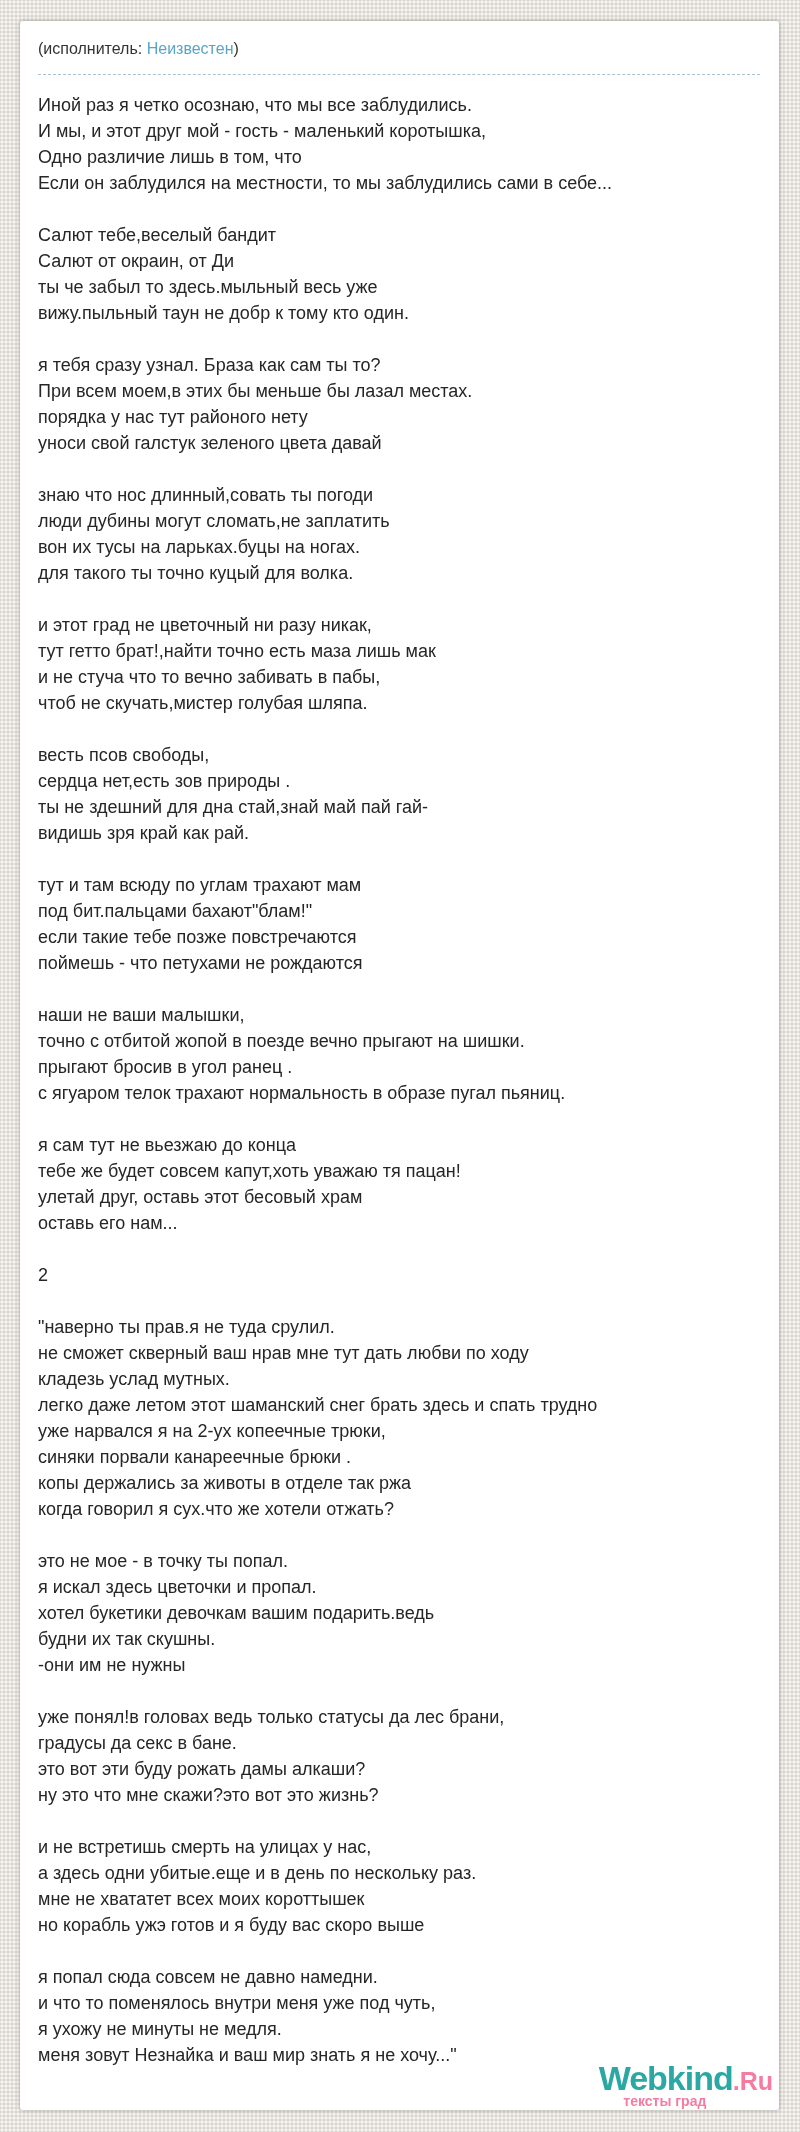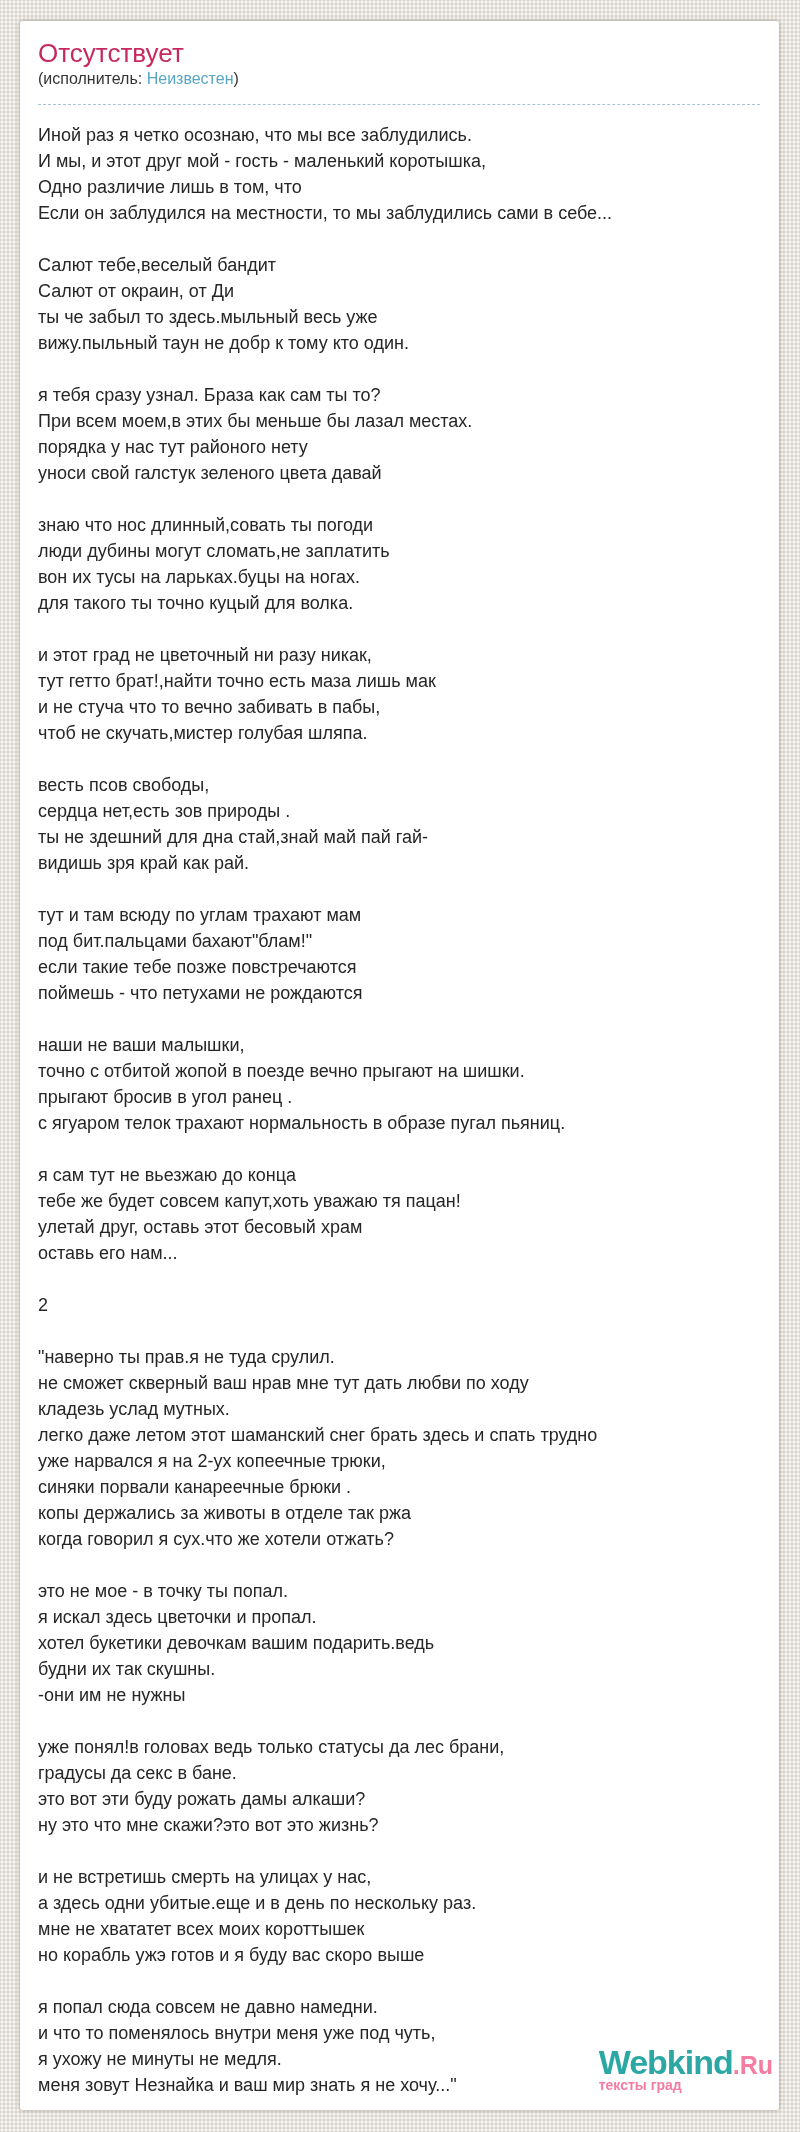--- a/index.html
+++ b/index.html
@@ -47,22 +47,22 @@
   }
   .lyrics {
     margin-top: 17px;
     font-size: 18px;
     line-height: 26px;
     color: #262626;
     white-space: pre-line;
   }
   .logo {
     position: absolute;
-    right: 6px; bottom: 18px;
-    text-align: left;
+    right: 6px; bottom: 2px;
+    text-align: center;
     cursor: pointer;
     line-height: 34px;
     margin-top: 27px;
   }
   .logo-main {
     color: #2ba8a3;
     font-size: 34px;
     font-weight: bold;
     letter-spacing: -1px;
   }
@@ -78,21 +78,20 @@
     line-height: 13px;
     margin-top: -7px;
     padding-right: 42px;
   }
 </style>
 </head>
 <body>
 
 <div class="card">
 
-  <h1 class="page-title">Отсутствует</h1>
 
   <div class="artist-line"><span>(исполнитель: </span><a class="artist-link">Неизвестен</a><span>)</span></div>
 
   <div class="lyrics">Иной раз я четко осознаю, что мы все заблудились.
 И мы, и этот друг мой - гость - маленький коротышка,
 Одно различие лишь в том, что
 Если он заблудился на местности, то мы заблудились сами в себе...
 
 Салют тебе,веселый бандит
 Салют от окраин, от Ди

